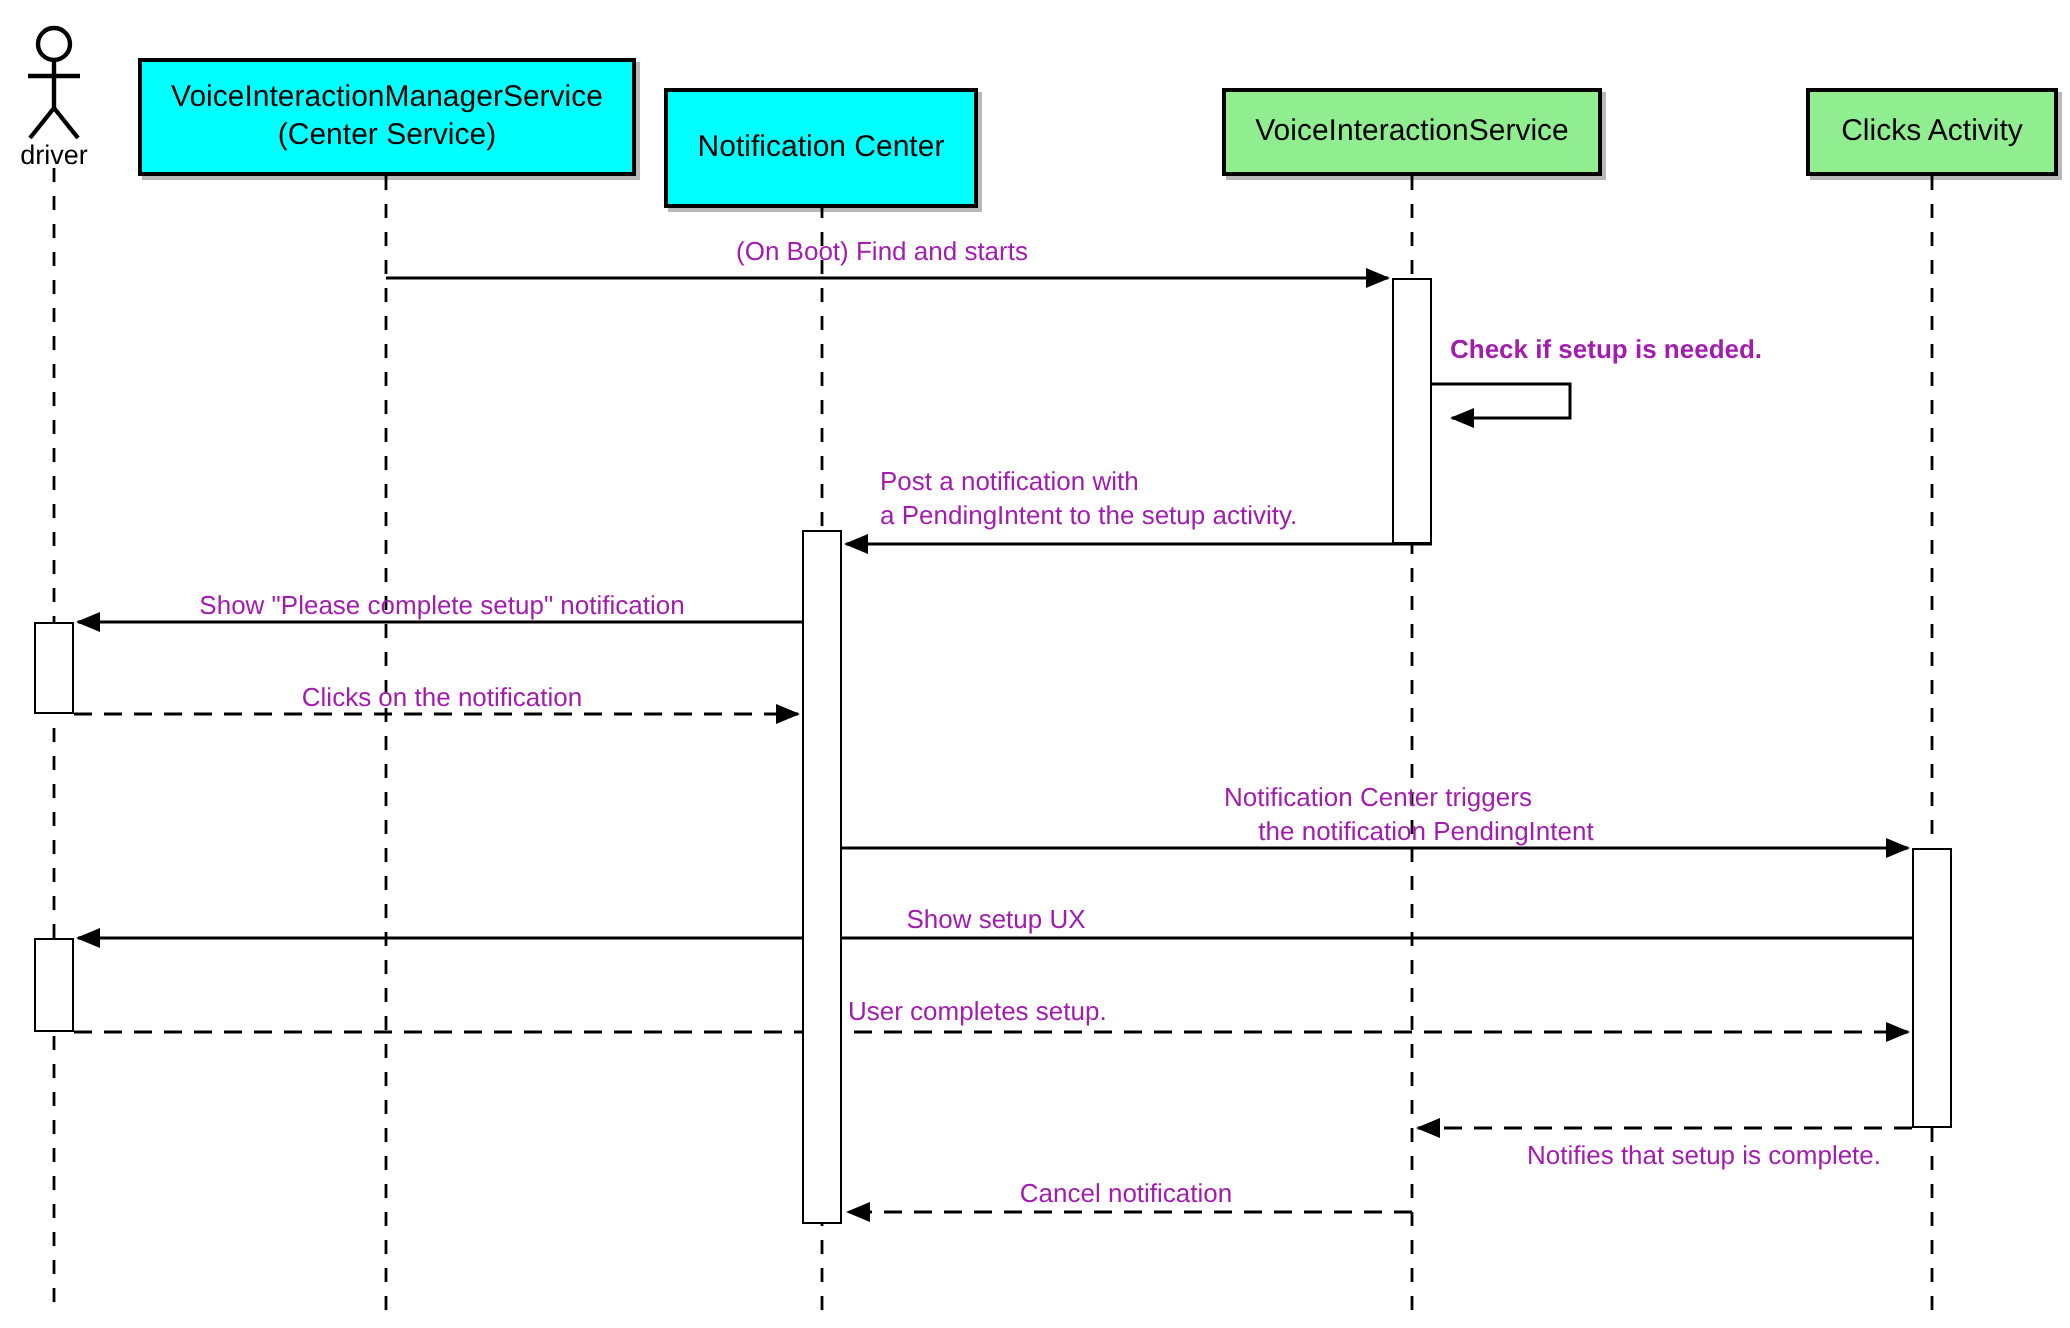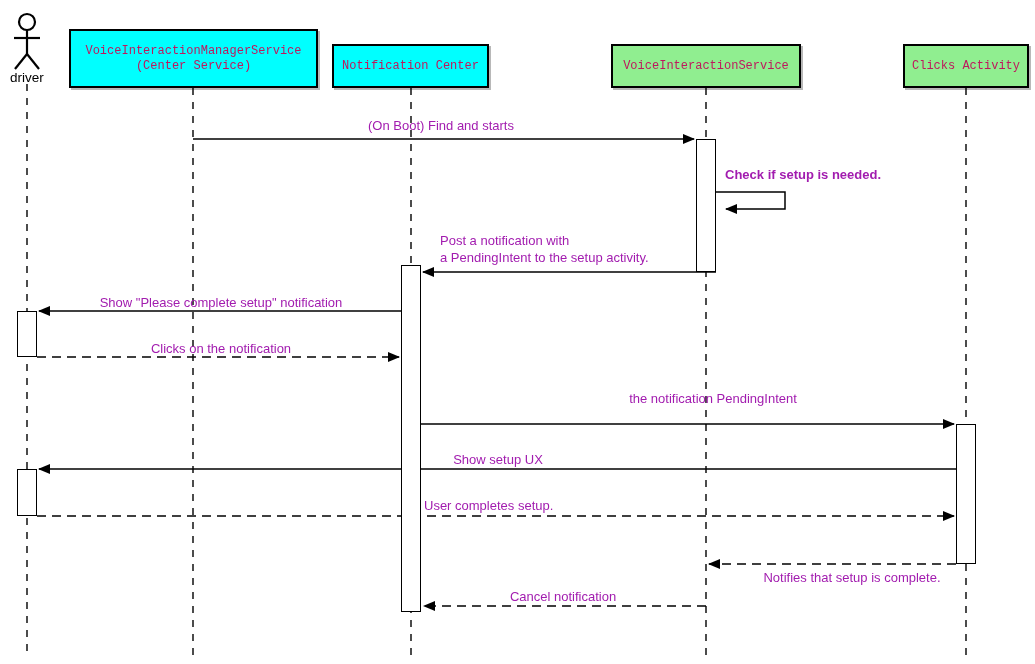--- a/index.html
+++ b/index.html
@@ -23,24 +23,23 @@
   }
   .participant-box {
     position: absolute;
     border: 2px solid #000000;
     box-shadow: 2px 2px 0 rgba(0,0,0,0.28);
     display: flex;
     align-items: center;
     justify-content: center;
     text-align: center;
     line-height: 1.25;
-    font-size: 12px;
-    color: #be185d;
+    font-size: 15px;
+    color: #000000;
     user-select: none;
-    font-family: Liberation Mono, monospace;
   }
   .participant-box.cyan  { background: #00ffff; }
   .participant-box.green { background: #90ee90; }
   .actor-label {
     position: absolute;
     font-size: 13.5px;
     color: #000;
     text-align: center;
     white-space: nowrap;
   }
@@ -102,21 +101,21 @@
       </g>
   </svg>
 
   <div class="participant-box cyan" id="box-vims" style="left: 69px; top: 29px; width: 249px; height: 59px;">
     <span>
       <span>VoiceInteractionManagerService</span><br>
       <span>(Center Service)</span>
     </span>
   </div>
 
-  <div class="participant-box cyan" id="box-nc" style="left: 332px; top: 44px; width: 157px; height: 44px;">
+  <div class="participant-box cyan" id="box-nc" style="left: 332px; top: 44px; width: 157px; height: 60px;">
     <span>Notification Center</span>
   </div>
 
   <div class="participant-box green" id="box-vis" style="left: 611px; top: 44px; width: 190px; height: 44px;">
     <span>VoiceInteractionService</span>
   </div>
 
   <div class="participant-box green" id="box-setup" style="left: 903px; top: 44px; width: 126px; height: 44px;">
     <span>Clicks Activity</span>
   </div>
@@ -127,20 +126,20 @@
       <div class="activation" style="left: 696px; top: 139px; width: 20px; height: 133px;"></div>
       <div class="activation" style="left: 401px; top: 265px; width: 20px; height: 347px;"></div>
       <div class="activation" style="left: 17px; top: 311px; width: 20px; height: 46px;"></div>
       <div class="activation" style="left: 956px; top: 424px; width: 20px; height: 140px;"></div>
       <div class="activation" style="left: 17px; top: 469px; width: 20px; height: 47px;"></div>
       <div class="msg-label center" style="left: 441px; top: 118px;">(On Boot) Find and starts</div>
       <div class="msg-label" style="left: 725px; top: 167px; font-weight: bold;">Check if setup is needed.</div>
       <div class="msg-label" style="left: 440px; top: 233px;"><div>Post a notification with</div><div>a PendingIntent to the setup activity.</div></div>
       <div class="msg-label center" style="left: 221px; top: 295px;">Show "Please complete setup" notification</div>
       <div class="msg-label center" style="left: 221px; top: 341px;">Clicks on the notification</div>
-      <div class="msg-label center" style="left: 689px; top: 391px;"><div style="text-align: center; margin-left: 48px;">the notification PendingIntent</div></div>
+      <div class="msg-label center" style="left: 689px; top: 391px;"><div style="text-align: center;">Notification Center triggers</div><div style="text-align: center; margin-left: 48px;">the notification PendingIntent</div></div>
       <div class="msg-label center" style="left: 498px; top: 452px;">Show setup UX</div>
       <div class="msg-label" style="left: 424px; top: 498px;">User completes setup.</div>
       <div class="msg-label center" style="left: 852px; top: 546px; margin-top: 24px;">Notifies that setup is complete.</div>
       <div class="msg-label center" style="left: 563px; top: 589px;">Cancel notification</div>
     </div>
 
 </div>
 
 </body></html>

